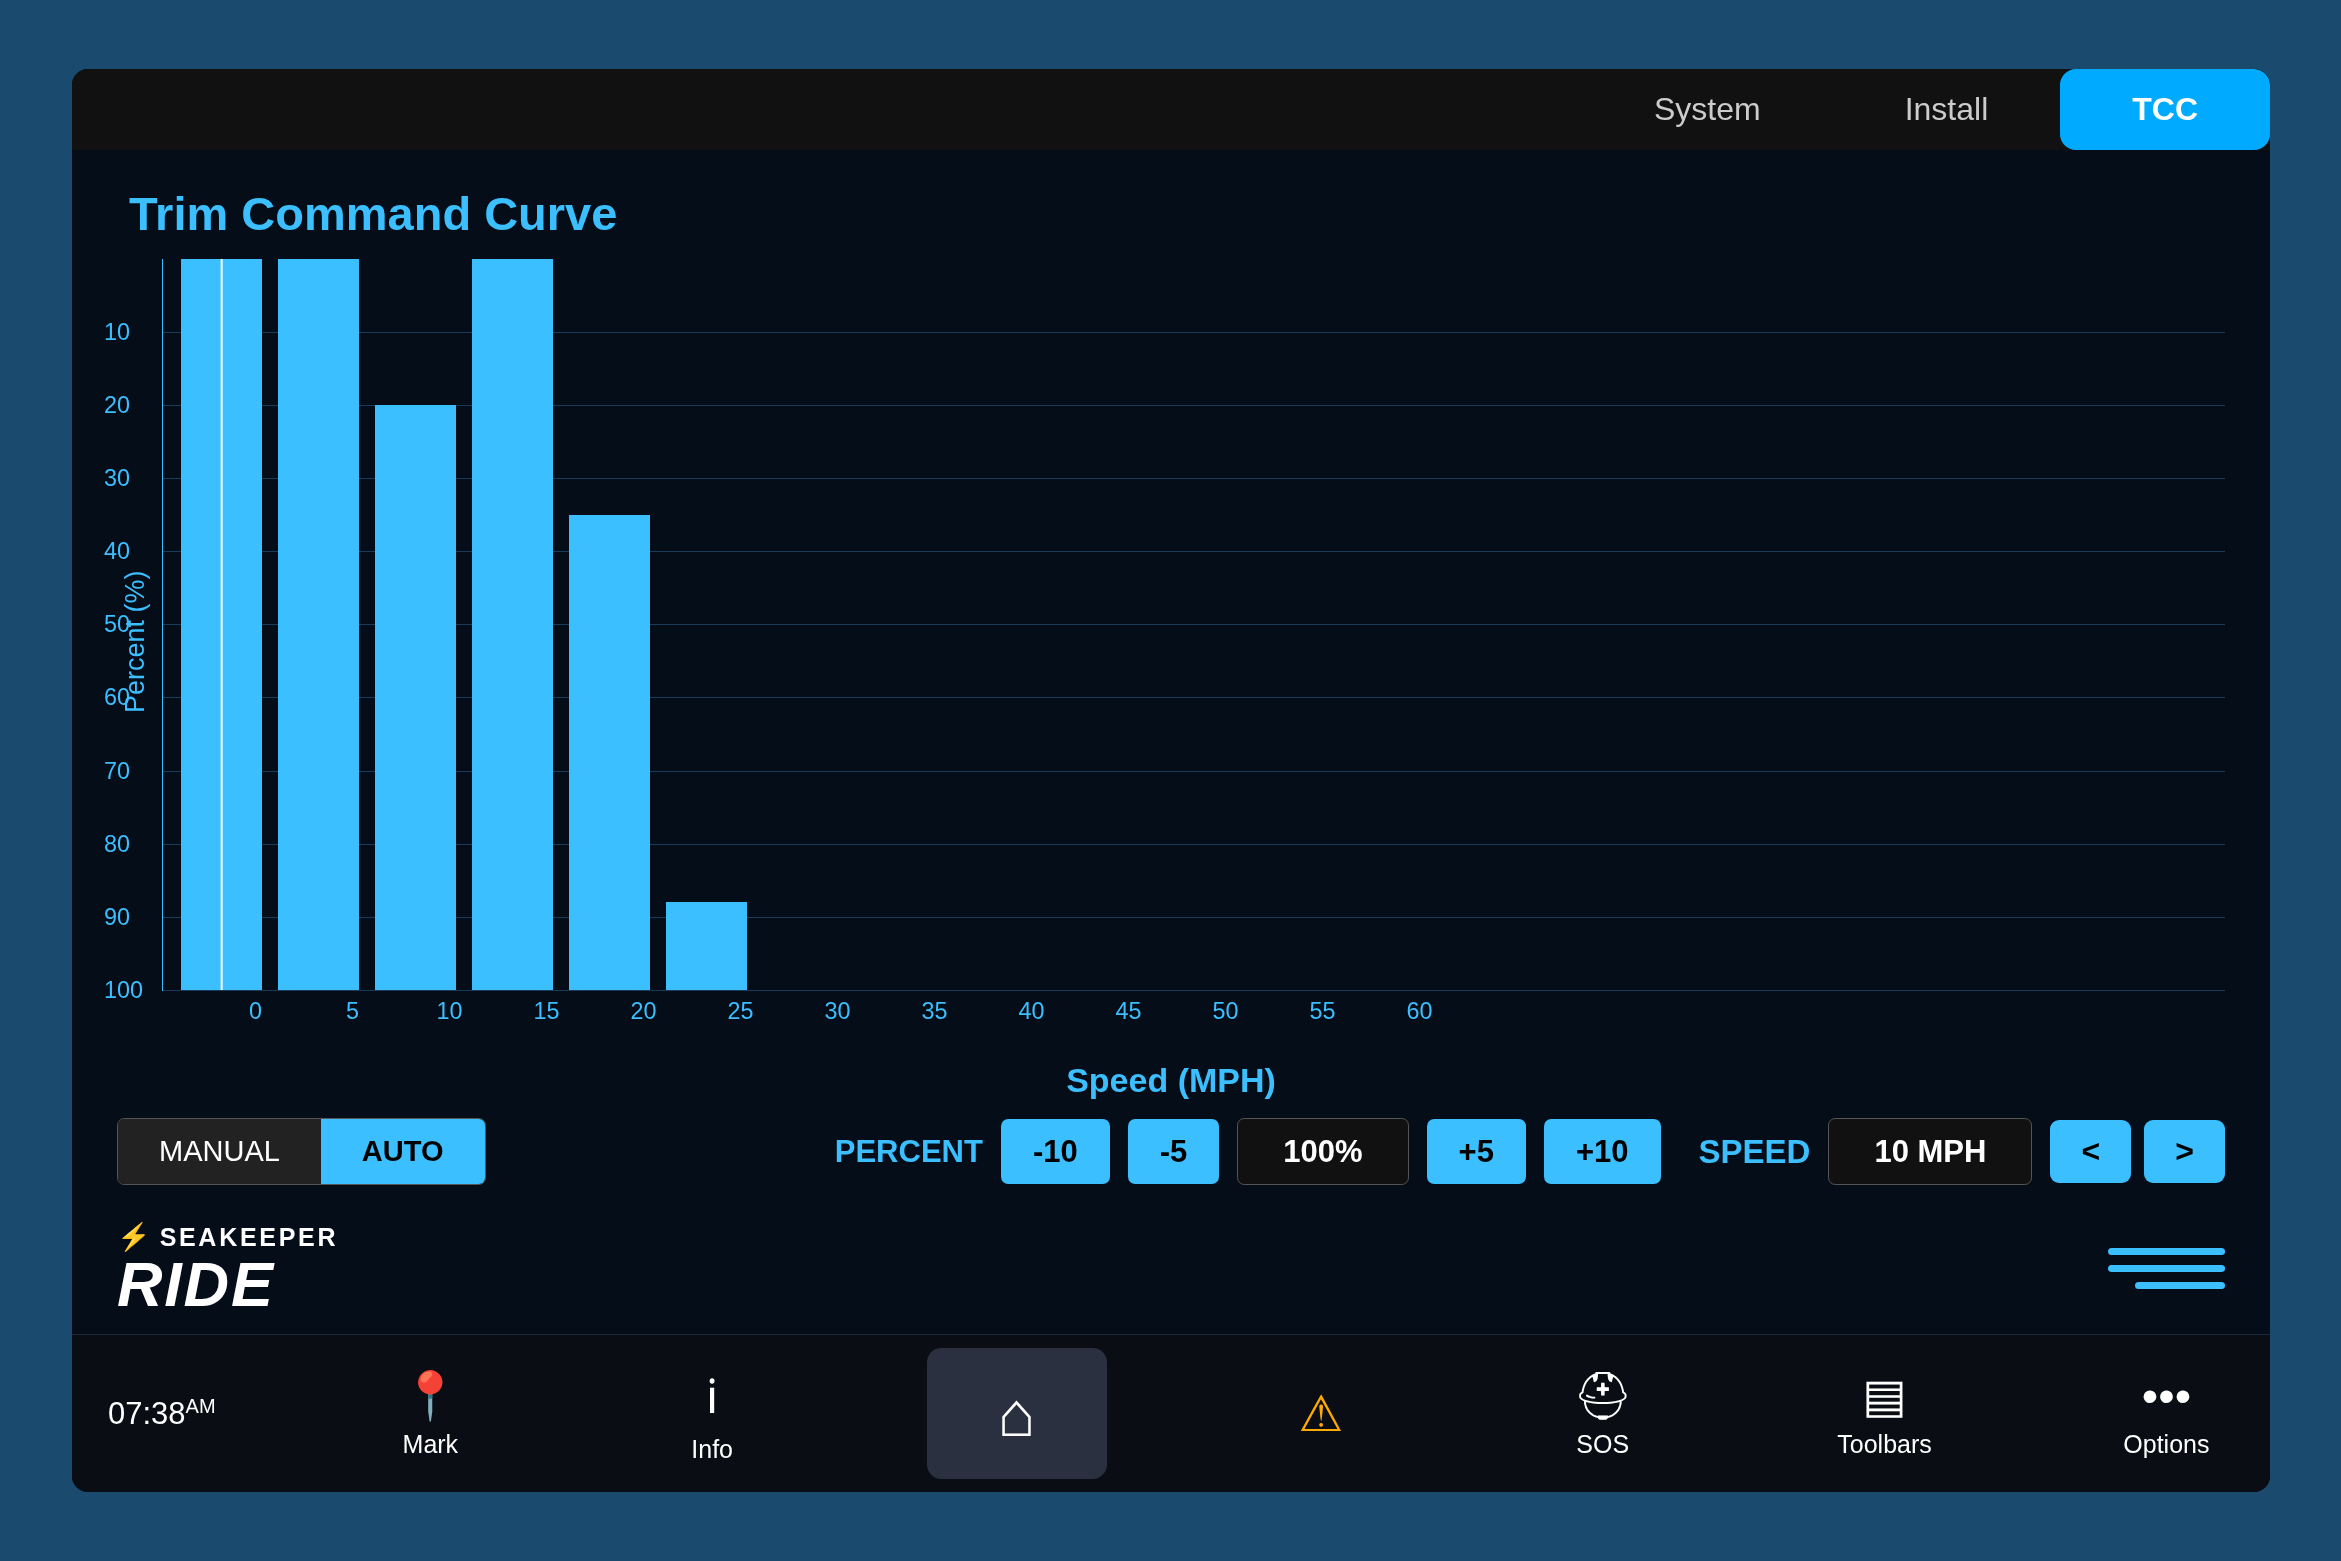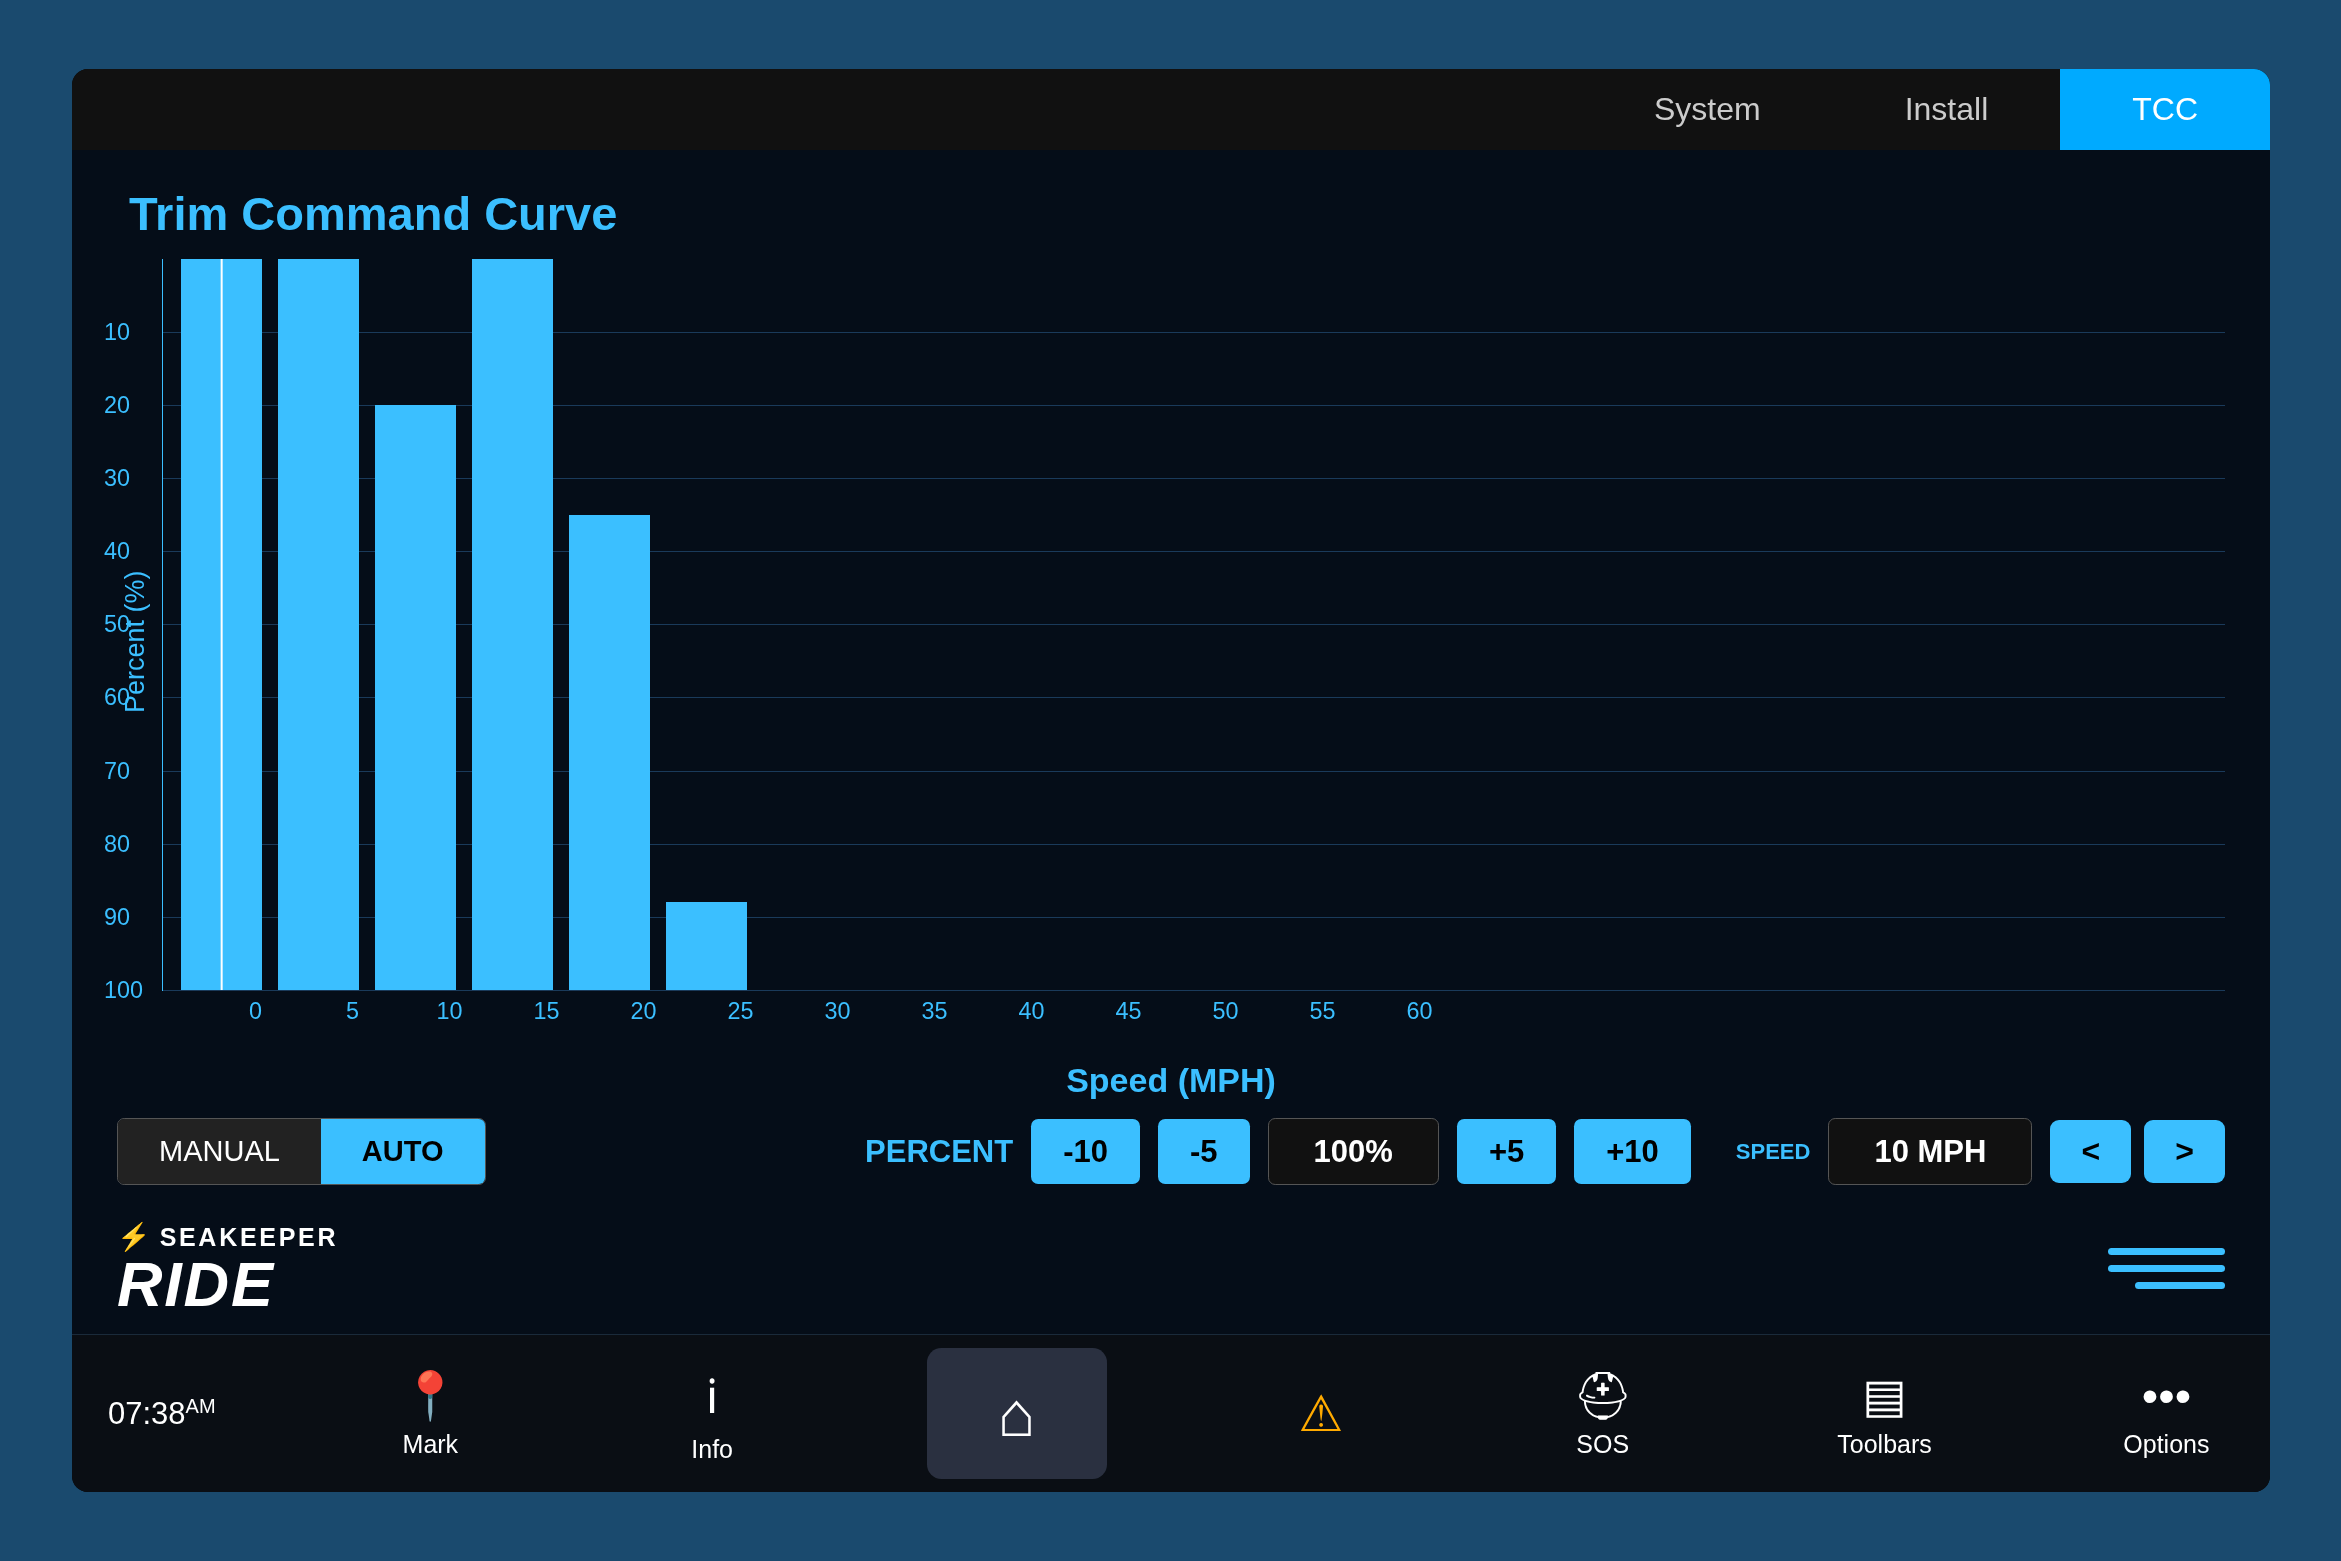--- a/index.html
+++ b/index.html
@@ -36,21 +36,22 @@
       align-items: center;
       justify-content: center;
       color: #ccc;
       font-size: 32px;
       cursor: pointer;
       background: transparent;
     }
     .tab.active {
       background: #00aaff;
       color: #fff;
-      font-weight: normal;
+      font-weight: bold;
+      border-radius: 16px;
     }
     
     .chart-section {
       flex: 1;
       background: #050d18;
       padding: 36px 45px 18px 45px;
       display: flex;
       flex-direction: column;
     }
     .chart-title {
@@ -191,23 +192,23 @@
       padding: 14.4px 45px;
       font-size: 31px;
       color: #fff;
       background: #111;
       text-align: center;
       min-width: 162px;
       font-weight: bold;
     }
     .speed-label-small {
       color: #3bbfff;
-      font-size: 22px;
-      font-weight: bold;
-      margin-left: 27px;
+      font-size: 33px;
+      font-weight: bold;
+      margin-left: 20px;
     }
     .nav-buttons {
       display: flex;
       gap: 12.6px;
       margin-left: auto;
     }
     .nav-btn {
       background: #3bbfff;
       color: #000;
       border: none;

